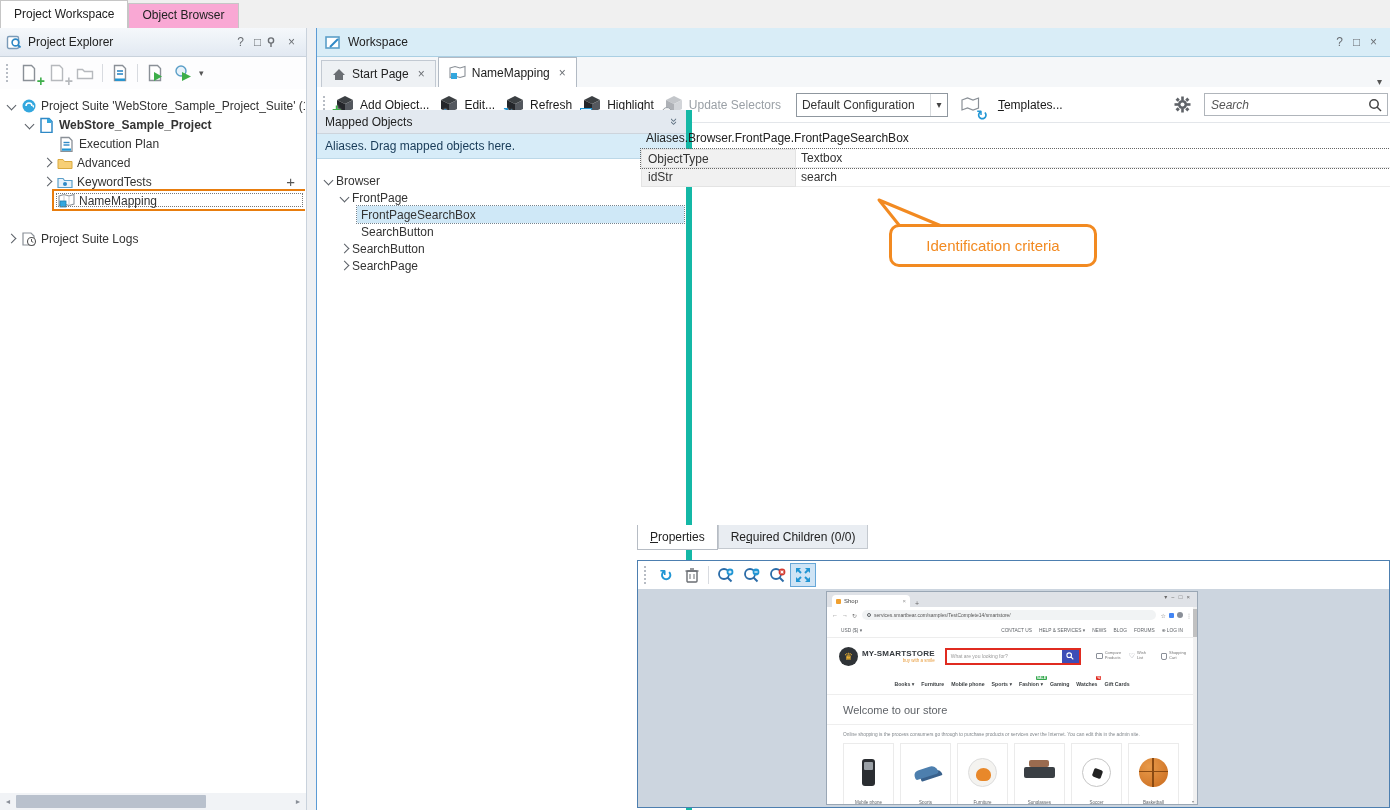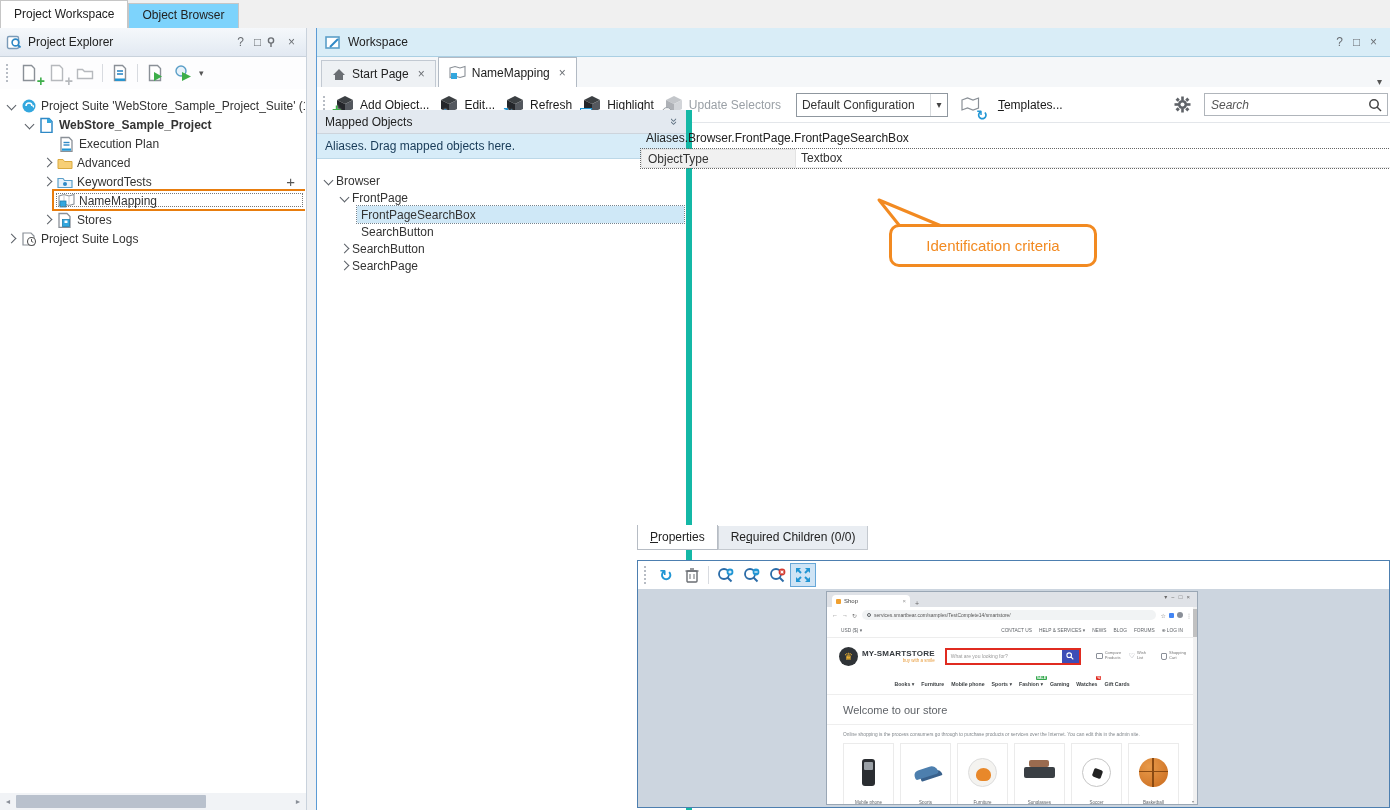--- a/index.html
+++ b/index.html
@@ -2,21 +2,21 @@
 <html><head>
 <meta charset="utf-8">
 <style>
   *{box-sizing:border-box;margin:0;padding:0}
   html,body{width:1390px;height:810px;overflow:hidden}
   body{font-family:"Liberation Sans","DejaVu Sans",sans-serif;font-size:12px;color:#333;background:#fff;position:relative}
   .flex{display:flex;align-items:center}
   .k{text-decoration:underline}
   
   #toptabs{position:absolute;left:0;top:0;width:1390px;height:28px;background:#f0f0f0;display:flex;align-items:flex-start}
-  .ttab{height:34px;line-height:23px;padding:0 13px;background:#7dd3fc;border:1px solid #c6c6c6;border-bottom:none;margin-top:3px;color:#222}
+  .ttab{height:34px;line-height:23px;padding:0 13px;background:#f9a8d4;border:1px solid #c6c6c6;border-bottom:none;margin-top:3px;color:#222}
   .ttab.active{height:28px;line-height:27px;background:#fff;margin-top:0}
   
   #pe{position:absolute;left:0;top:28px;width:307px;height:782px;background:#fff;border-right:1px solid #c9d2dc}
   #pe-head{height:29px;background:linear-gradient(#f5f8fb,#e2e9f2);border-bottom:1px solid #c9d2dc;display:flex;align-items:center;padding:0 6px}
   #pe-head .title{margin-left:6px;color:#222}
   .winctl{color:#6a6e73;font-size:12px;width:17px;text-align:center;cursor:default}
   #pe-toolbar{height:32px;display:flex;align-items:center;padding-left:2px;background:#fdfdfe}
   .grip{width:5px;height:18px;border-left:2px dotted #b7bcc4;margin:0 4px}
   .tbtn{width:28px;height:26px;display:flex;align-items:center;justify-content:center;position:relative}
   .sep{width:1px;height:18px;background:#d8dbe0;margin:0 3px}
@@ -64,21 +64,21 @@
   #ptable{position:absolute;left:324px;top:121px;width:749px}
   .prow{display:flex;height:19px;align-items:stretch}
   .prow .pn{width:155px;background:#f1f1f1;border:1px solid #e3e3e3;border-top:none;display:flex;align-items:center;padding-left:6px}
   .prow .pv{flex:1;border-bottom:1px solid #ececec;display:flex;align-items:center;padding-left:5px}
   .prow.first{outline:1px dotted #666}
   .prow.first .pn{border-top:1px solid #e3e3e3}
   
   #callout{position:absolute;left:572px;top:196px;width:208px;height:43px;border:3px solid #f28a21;border-radius:10px;background:#fff;display:flex;align-items:center;justify-content:center;color:#f28a21;font-size:15px}
   #callout-tail{position:absolute;left:548px;top:166px}
   
-  #ptabs{position:absolute;left:320px;top:497px;display:flex;align-items:center}
+  #ptabs{position:absolute;left:320px;top:497px;display:flex;align-items:flex-start}
   .ptab{height:25px;display:flex;align-items:center;padding:0 12px;color:#222}
   .ptab.active{background:#fff;border:1px solid #b6bcc4;border-top:none}
   .ptab.off{background:#e9edf2;border:1px solid #c4c9cf;border-top:none;height:24px}
   
   #bp{position:absolute;left:320px;top:532px;width:753px;height:248px;border:1px solid #4d7fb0;background:#fff}
   #bp-toolbar{height:28px;display:flex;align-items:center;background:#fff;padding-left:2px}
   .bp-btn{width:26px;height:24px;display:flex;align-items:center;justify-content:center;position:relative}
   .bp-btn.active{background:#cfe4f5;border:1px solid #66a7d8}
   #bp-view{position:absolute;left:0;top:28px;right:0;bottom:0;background:#ccd5df;overflow:hidden}
   
@@ -268,31 +268,20 @@
             <line x1="6" y1="1.5" x2="6" y2="11" stroke="#c9ccd0" stroke-width="1"></line>
             <line x1="11" y1="3" x2="11" y2="12.5" stroke="#c9ccd0" stroke-width="1"></line>
             <rect x="2" y="8" width="6" height="6" fill="#33a7de" stroke="#1c7fb0" stroke-width="0.8"></rect>
           </svg>
         </span>
       <span class="tlabel">NameMapping</span>
       <span id="nm-box">
           <span id="nm-inner"></span>
         </span>
     </div>
-    <div class="pe-row" style="top:120px">
-      <span class="chv r" style="margin-left:44px"></span>
-      <span class="ti">
-          <svg width="15" height="16">
-            <path d="M2 1.5h8l3 3v11h-11z" fill="#fff" stroke="#8a9097" stroke-width="1.3"></path>
-            <rect x="5.5" y="7.5" width="7" height="7" fill="#33a7de" stroke="#1c7fb0" stroke-width="0.8"></rect>
-            <rect x="7.5" y="8.5" width="3" height="2.5" fill="#fff"></rect>
-          </svg>
-        </span>
-      <span class="tlabel">Stores</span>
-    </div>
     <div class="pe-row" style="top:139px">
       <span class="chv r" style="margin-left:8px"></span>
       <span class="ti">
           <svg width="16" height="16">
             <path d="M2 2h8l3 3v9h-11z" fill="#fff" stroke="#8a9097" stroke-width="1.2"></path>
             <circle cx="10.5" cy="10.5" r="4" fill="#fff" stroke="#555" stroke-width="1.1"></circle>
             <line x1="10.5" y1="10.5" x2="10.5" y2="8" stroke="#555" stroke-width="1"></line>
             <line x1="10.5" y1="10.5" x2="12.3" y2="11.3" stroke="#555" stroke-width="1"></line>
           </svg>
         </span>
@@ -479,20 +468,24 @@
         <span class="tlabel">SearchPage</span>
       </div>
     </div>
   </div>
 
   <div id="detail-path">Aliases.Browser.FrontPage.FrontPageSearchBox</div>
   <div id="ptable">
     <div class="prow first">
       <span class="pn">ObjectType</span>
       <span class="pv">Textbox</span>
+    </div>
+    <div class="prow">
+      <span class="pn">idStr</span>
+      <span class="pv">search</span>
     </div>
   </div>
 
   <span id="callout-tail">
     <svg width="110" height="52">
         <path d="M14 6 L86 36 L46 46 Z" fill="#fff" stroke="#f28a21" stroke-width="3" stroke-linejoin="round"></path>
       </svg>
   </span>
   <div id="callout">
     <span>Identification criteria</span>

